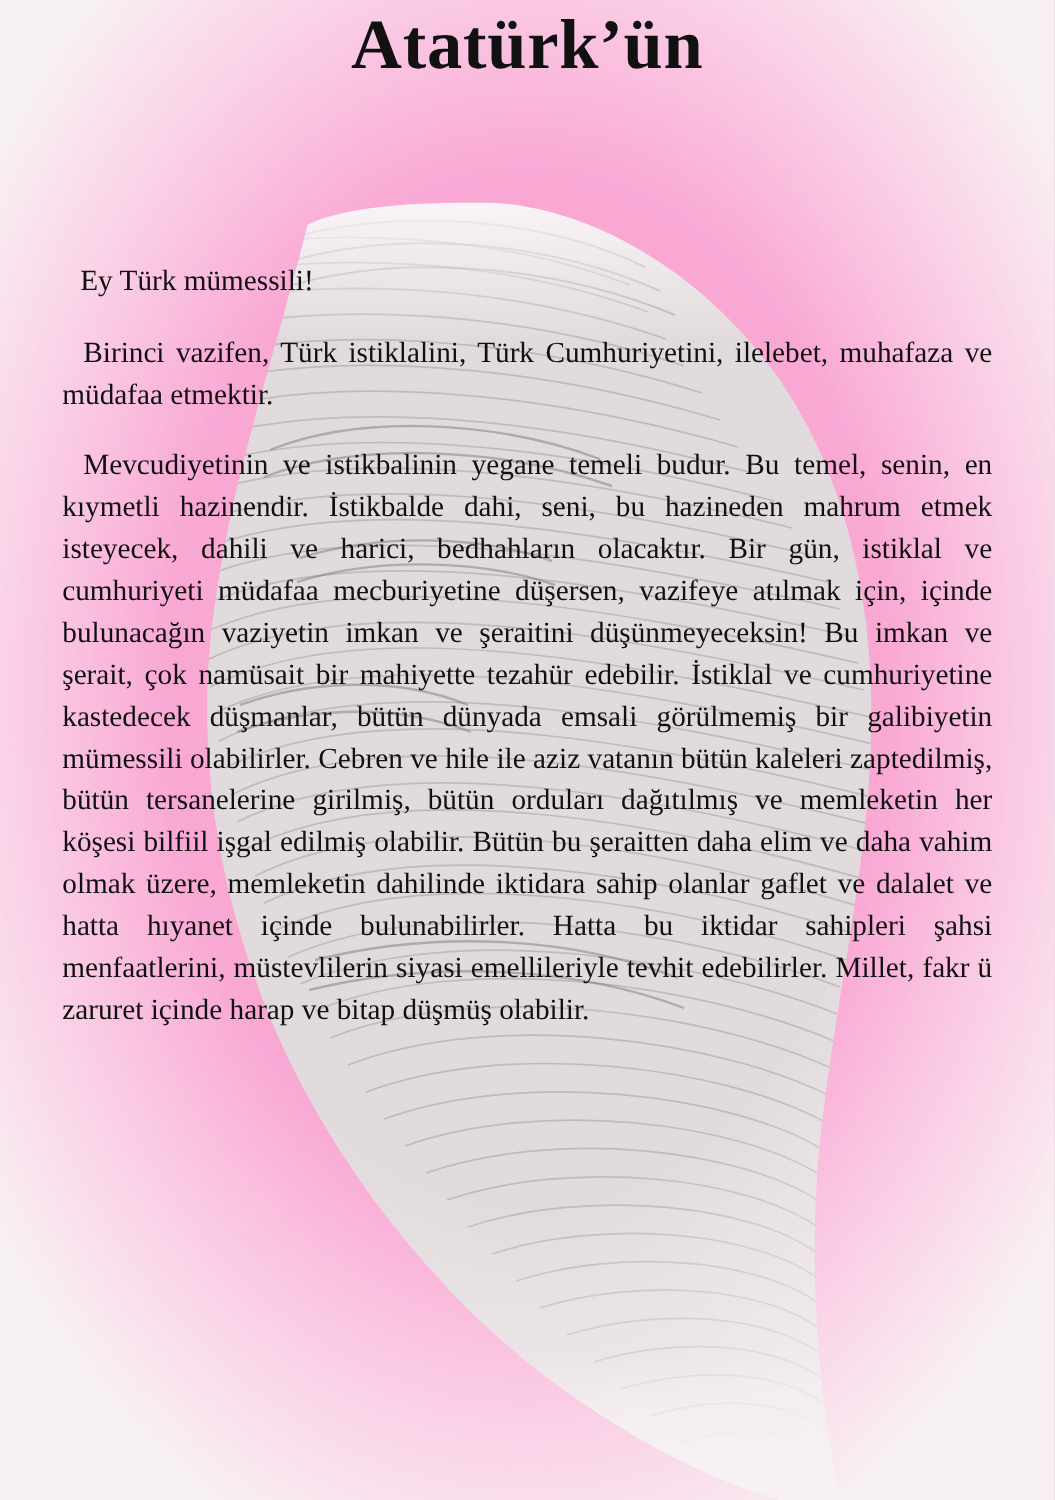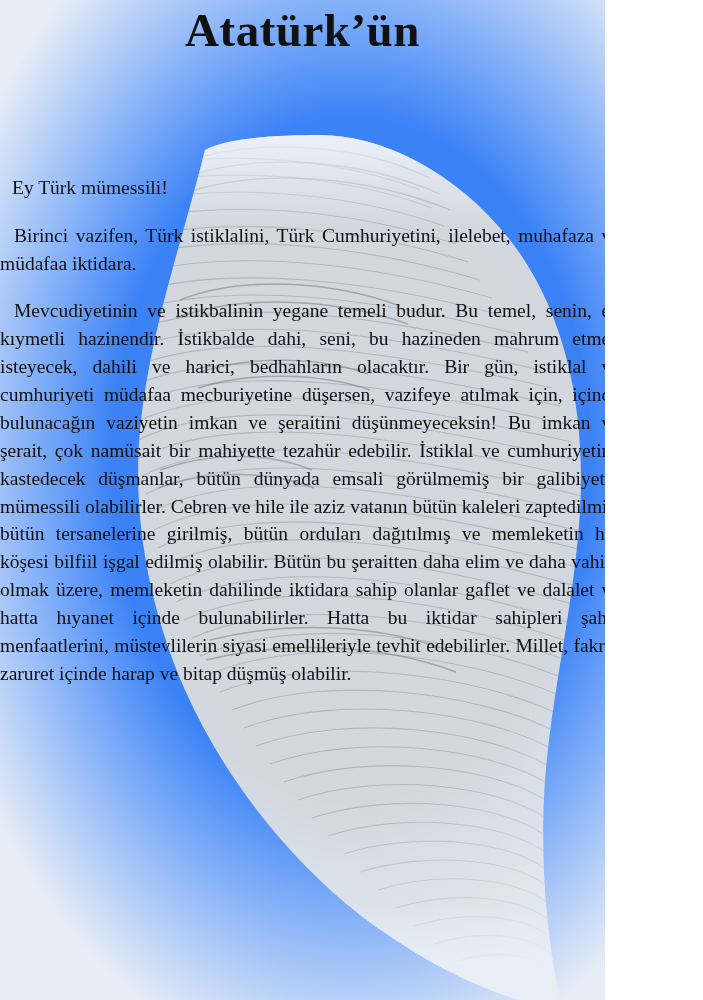--- a/index.html
+++ b/index.html
@@ -9,23 +9,23 @@
   body {
     width: 703px;
     height: 1000px;
     background: #ffffff;
     font-family: "Liberation Serif", serif;
     color: #0d0d0d;
     overflow: hidden;
   }
   .page {
     position: relative;
-    width: 605px;
+    width: 703px;
     height: 1000px;
-    background: #3b82f6;
+    background: #f9a8d4;
     overflow: hidden;
   }
 
   
   .portrait {
     position: absolute;
     left: 0;
     top: 0;
     width: 703px;
     height: 1000px;
@@ -203,18 +203,18 @@
     </g>
     <rect x="0" y="0" width="703" height="1000" fill="url(#vign)"></rect>
   </svg>
 
   <div class="heading">
     <div class="line1">Atatürk’ün</div>
   </div>
 
   <div class="body-text">
     <p class="p-salutation">Ey Türk mümessili!</p>
-    <p class="p-first">Birinci vazifen, Türk istiklalini, Türk Cumhuriyetini, ilelebet, muhafaza ve müdafaa iktidara.</p>
+    <p class="p-first">Birinci vazifen, Türk istiklalini, Türk Cumhuriyetini, ilelebet, muhafaza ve müdafaa etmektir.</p>
     <p class="p-main">Mevcudiyetinin ve istikbalinin yegane temeli budur. Bu temel, senin, en kıymetli hazinendir. İstikbalde dahi, seni, bu hazineden mahrum etmek isteyecek, dahili ve harici, bedhahların olacaktır. Bir gün, istiklal ve cumhuriyeti müdafaa mecburiyetine düşersen, vazifeye atılmak için, içinde bulunacağın vaziyetin imkan ve şeraitini düşünmeyeceksin! Bu imkan ve şerait, çok namüsait bir mahiyette tezahür edebilir. İstiklal ve cumhuriyetine kastedecek düşmanlar, bütün dünyada emsali görülmemiş bir galibiyetin mümessili olabilirler. Cebren ve hile ile aziz vatanın bütün kaleleri zaptedilmiş, bütün tersanelerine girilmiş, bütün orduları dağıtılmış ve memleketin her köşesi bilfiil işgal edilmiş olabilir. Bütün bu şeraitten daha elim ve daha vahim olmak üzere, memleketin dahilinde iktidara sahip olanlar gaflet ve dalalet ve hatta hıyanet içinde bulunabilirler. Hatta bu iktidar sahipleri şahsi menfaatlerini, müstevlilerin siyasi emellileriyle tevhit edebilirler. Millet, fakr ü zaruret içinde harap ve bitap düşmüş olabilir.</p>
   </div>
 
 
 </div>
 
 </body></html>

